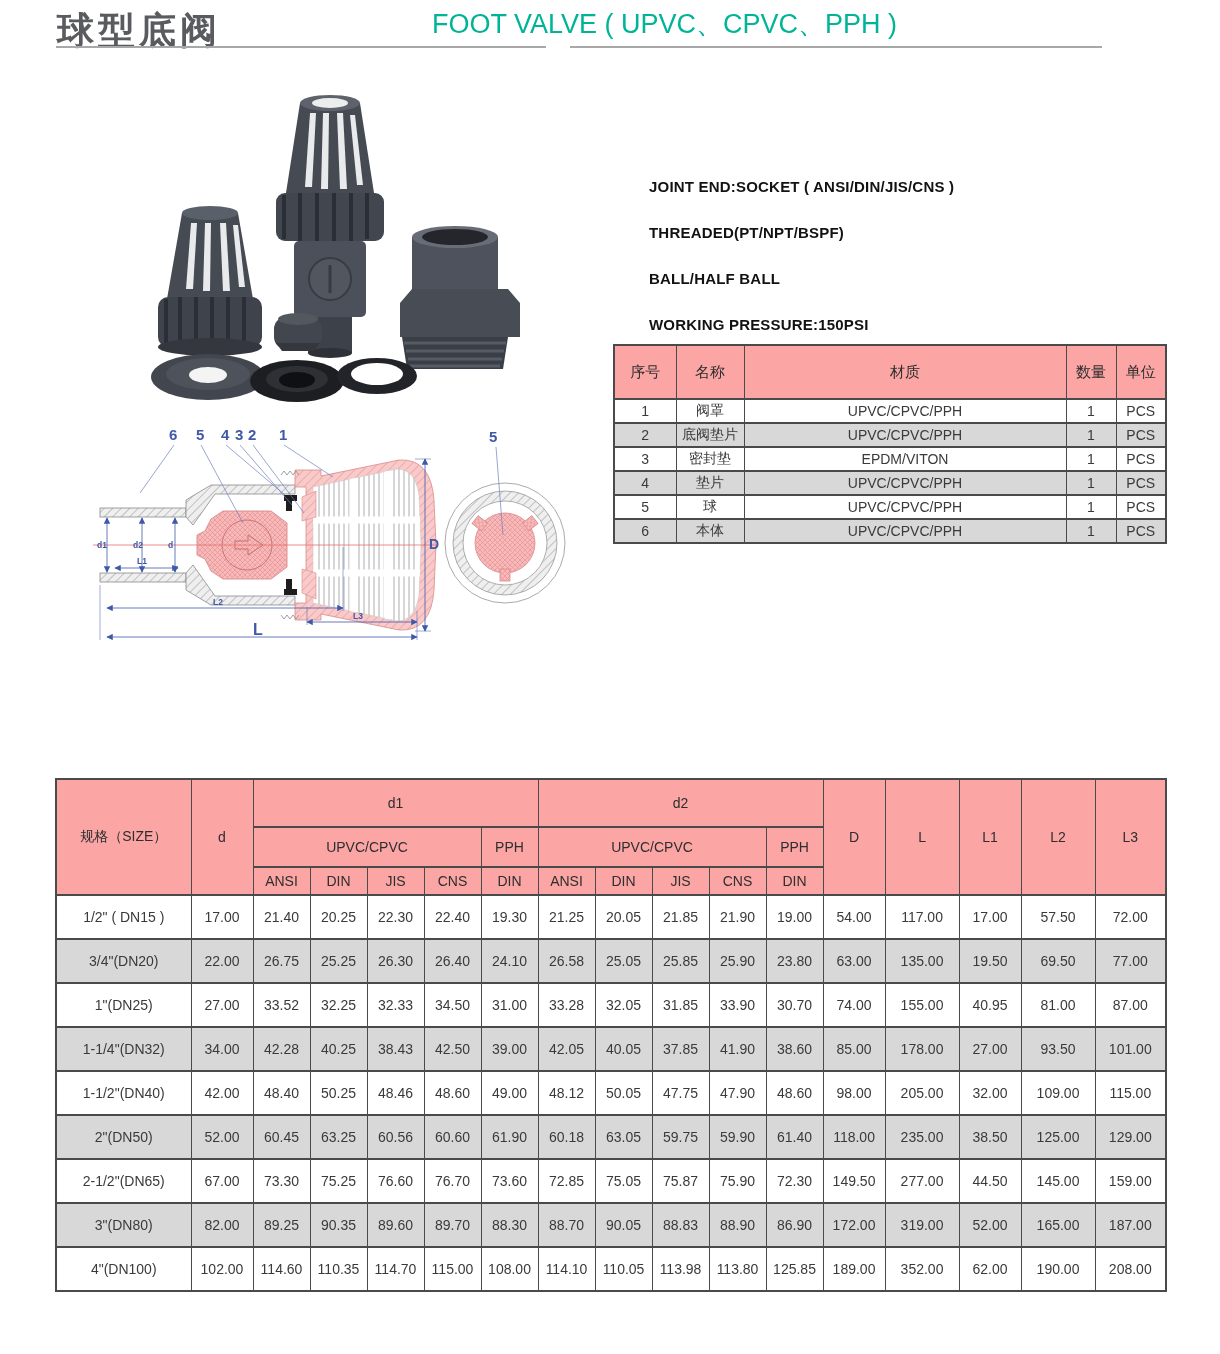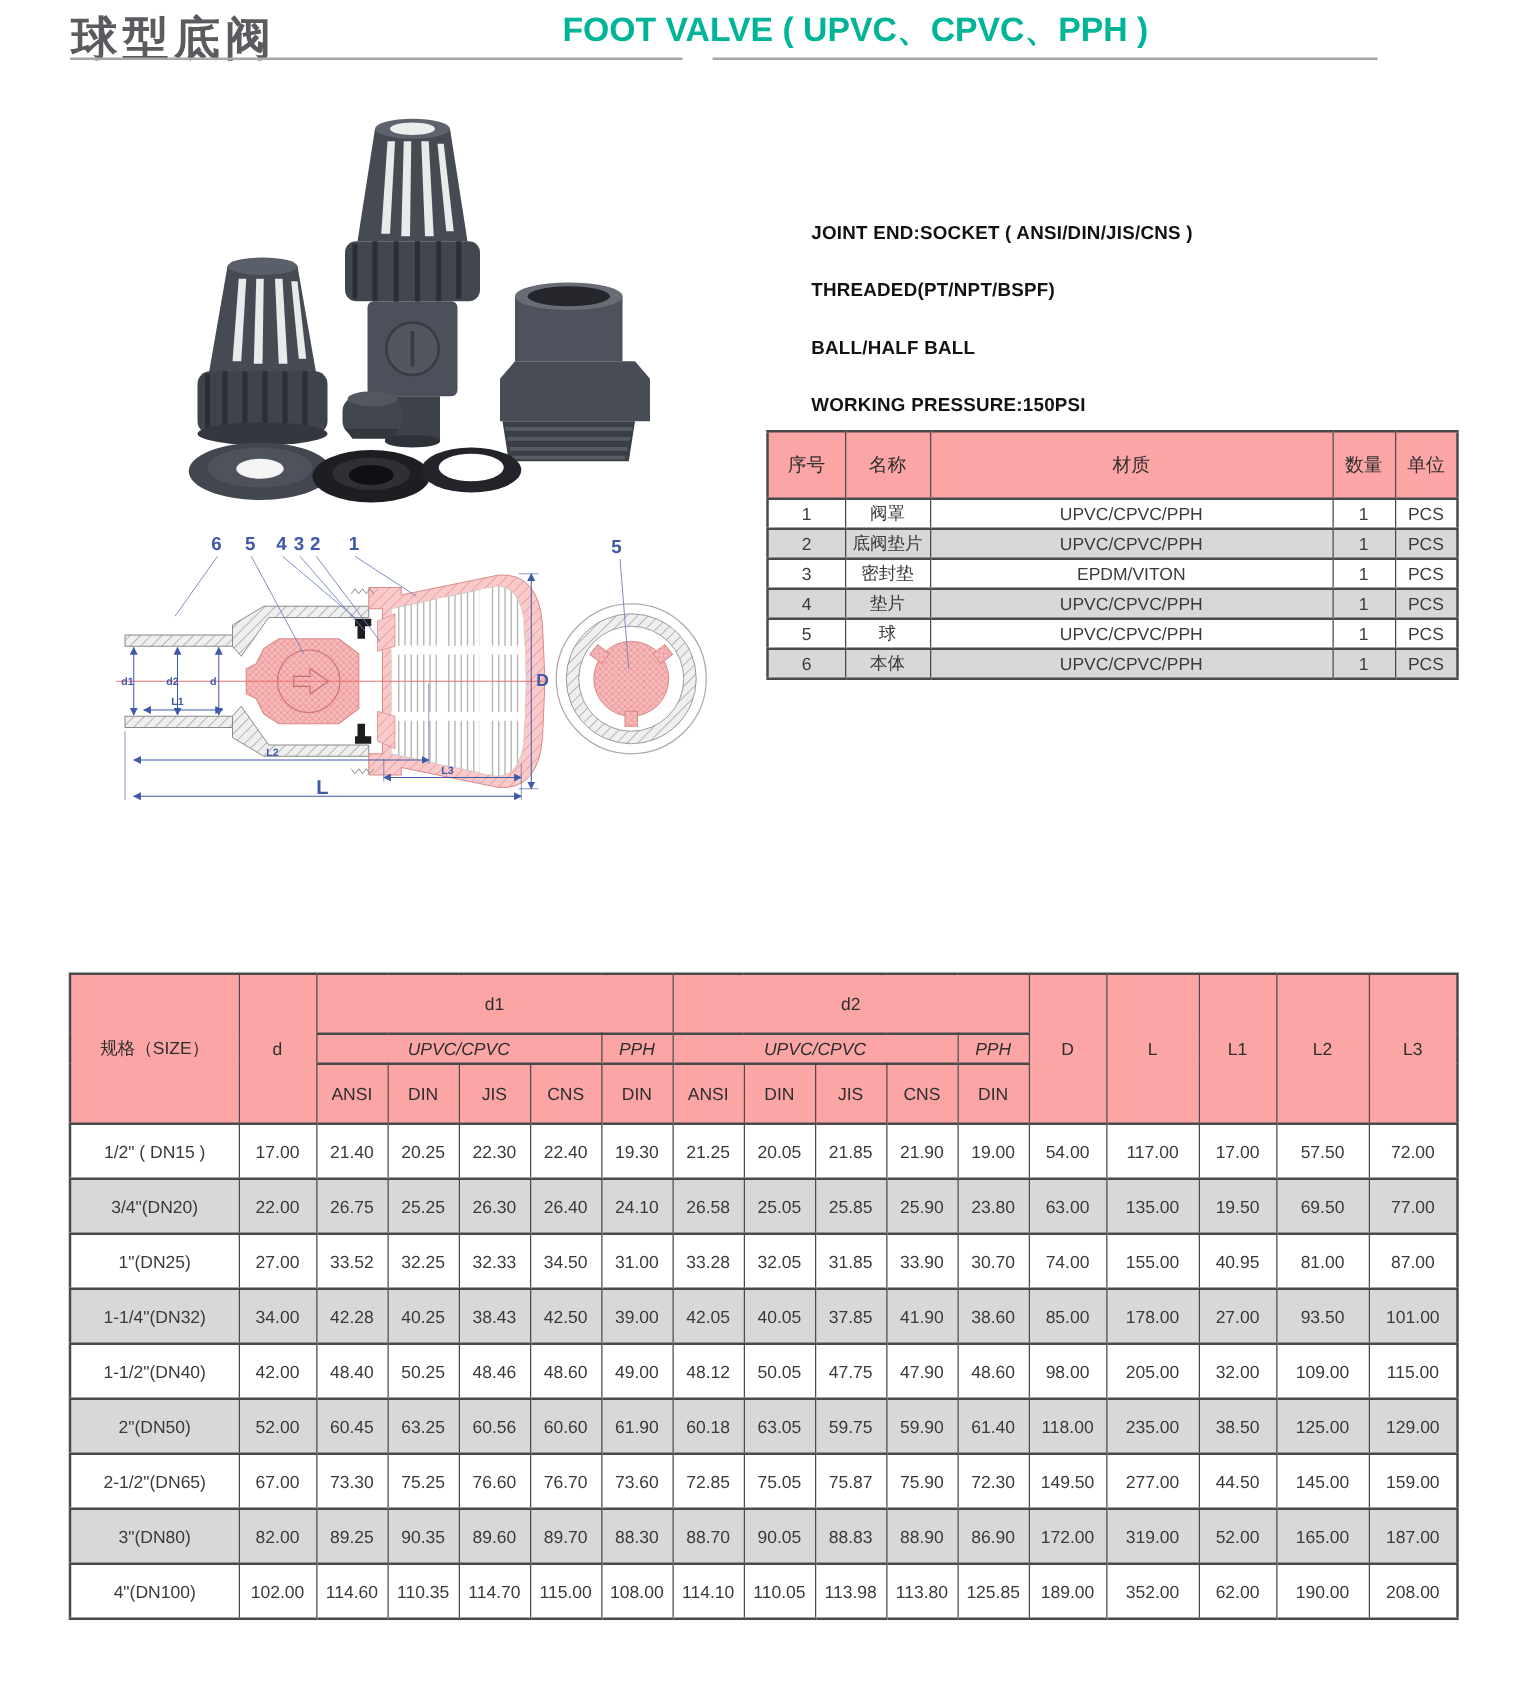--- a/index.html
+++ b/index.html
@@ -2,21 +2,21 @@
 <html><head>
 <meta charset="utf-8">
 <style>
   * { margin:0; padding:0; box-sizing:border-box; }
   html,body { background:#ffffff; }
   body { font-family:"Liberation Sans","DejaVu Sans",sans-serif; }
   .page { position:relative; width:1220px; height:1354px; background:#fff; overflow:hidden; }
 
   .title-zh { position:absolute; left:57px; top:6px; font-size:37px; font-weight:bold;
               color:#595b5e; letter-spacing:4px; }
-  .title-en { position:absolute; left:450px; top:6px; font-size:27px; font-weight:bold;
+  .title-en { position:absolute; left:432px; top:6px; font-size:27px; font-weight:normal;
               color:#00b497; }
   .rule { position:absolute; height:2px; background:#a8a8a8; }
   .rule-left  { left:56px;  top:46px; width:490px; }
   .rule-right { left:570px; top:46px; width:532px; }
 
   .photo { position:absolute; left:60px; top:85px; width:500px; height:335px; }
   .drawing { position:absolute; left:85px; top:425px; width:520px; height:235px; }
 
   .specs { position:absolute; left:616px; top:178px;margin-left:33px; }
   .spec-line { font-size:15px; font-weight:bold; color:#121212; margin-bottom:29px;
@@ -32,22 +32,22 @@
   .parts-table { position:absolute; left:613px; top:344px; width:552px;
                  border:2px solid #4a4a4a; table-layout:fixed; font-size:14px; }
   .parts-table th { height:54px; font-size:15px; }
   .parts-table td { height:24px; }
 
   .dim-wrap { position:absolute; left:55px; top:778px; width:1110px; }
   .unit-note { text-align:right; padding-right:45px; font-size:12px; font-weight:bold;
                color:#222; margin-bottom:5px; }
   .dim-table { width:1110px; border:2px solid #4a4a4a; table-layout:fixed; font-size:14px; }
   .dim-table thead tr:nth-child(1) th { height:48px; }
-  .dim-table thead tr:nth-child(2) th { height:24px;font-style:italic; }
-  .dim-table thead tr:nth-child(3) th { height:48px; }
+  .dim-table thead tr:nth-child(2) th { height:40px; }
+  .dim-table thead tr:nth-child(3) th { height:28px; }
   .dim-table td { height:44px; padding:0 1px; }
 </style>
 </head>
 <body>
 
 <div class="page">
 
   <div class="title-zh">球型底阀</div>
   <div class="title-en">FOOT VALVE ( UPVC、CPVC、PPH )</div>
   <div class="rule rule-left"></div>

